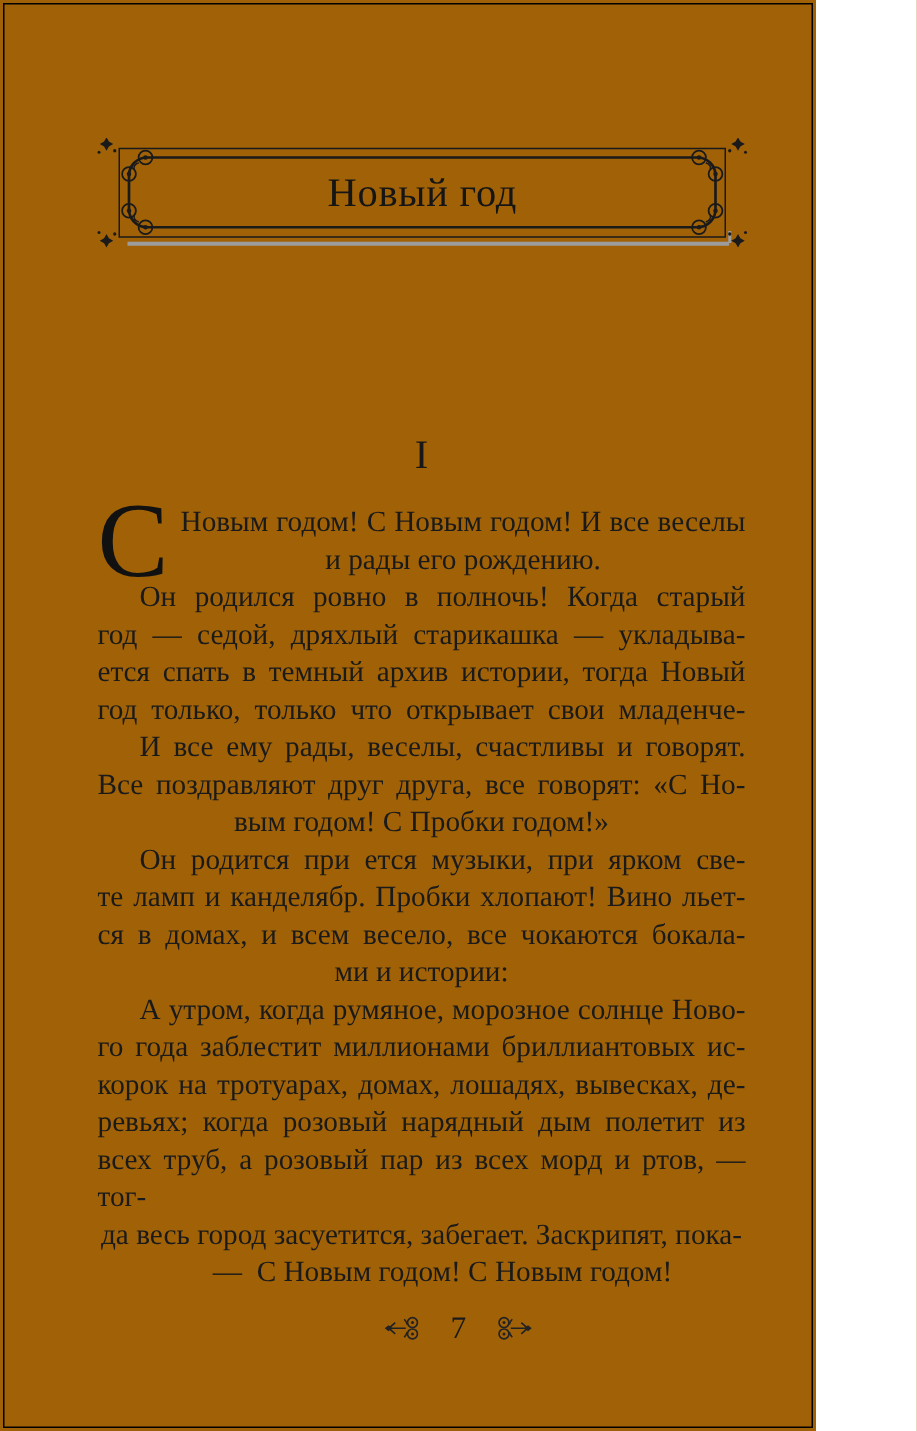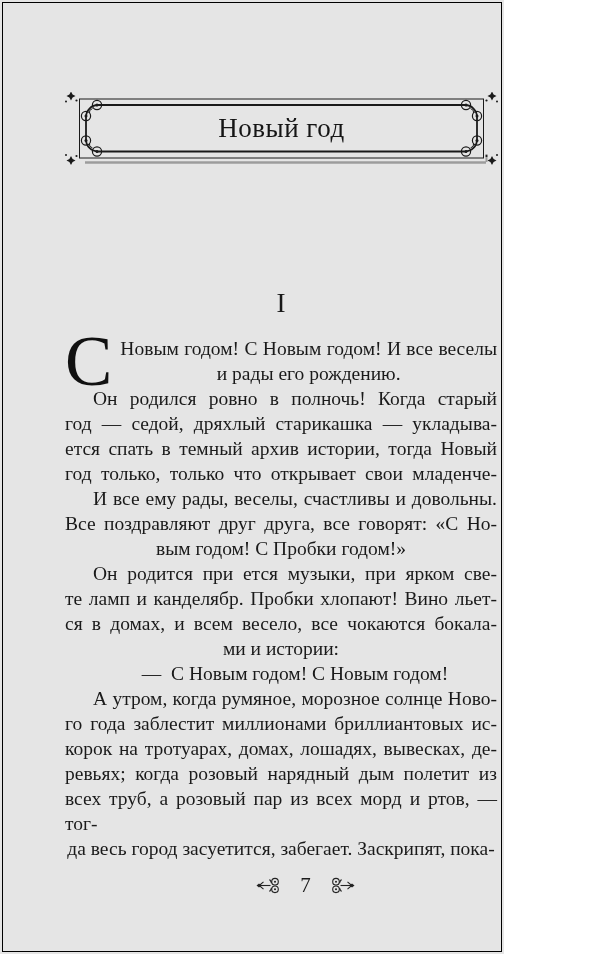--- a/index.html
+++ b/index.html
@@ -1,19 +1,19 @@
 <!DOCTYPE html>
 <html lang="ru"><head>
 <meta charset="utf-8">
 <style>
   html, body { margin: 0; padding: 0; background: #ffffff; }
   .sheet {
     position: relative;
-    width: 504px; height: 954px;
-    background: #e5e5e5;
+    width: 544px; height: 954px;
+    background: #a16207;
     overflow: hidden;
     font-family: "Liberation Serif", serif;
     color: #1c1c1c;
   }
   .page-frame {
     position: absolute;
     left: 2px; top: 2px; right: 2px; bottom: 2px;
     border: 1.5px solid #000;
     pointer-events: none;
   }
@@ -124,40 +124,40 @@
         <div class="line j">Новым годом! С Новым годом! И все веселы</div>
         <div class="line">и рады его рождению.</div>
       </div>
       <div class="para">
         <div class="line j indent">Он родился ровно в полночь! Когда старый</div>
         <div class="line j">год — седой, дряхлый старикашка — укладыва-</div>
         <div class="line j">ется спать в темный архив истории, тогда Новый</div>
         <div class="line j">год только, только что открывает свои младенче-</div>
       </div>
       <div class="para">
-        <div class="line j indent">И все ему рады, веселы, счастливы и довольны.</div>
+        <div class="line j indent">И все ему рады, веселы, счастливы и говорят.</div>
         <div class="line j">Все поздравляют друг друга, все говорят: «С Но-</div>
         <div class="line">вым годом! С Пробки годом!»</div>
       </div>
       <div class="para">
         <div class="line j indent">Он родится при ется музыки, при ярком све-</div>
         <div class="line j">те ламп и канделябр. Пробки хлопают! Вино льет-</div>
         <div class="line j">ся в домах, и всем весело, все чокаются бокала-</div>
         <div class="line">ми и истории:</div>
       </div>
       <div class="para">
-        <div class="line indent">—&nbsp; С Новым годом! С Новым годом!</div>
-      </div>
-      <div class="para">
         <div class="line j indent">А утром, когда румяное, морозное солнце Ново-</div>
         <div class="line j">го года заблестит миллионами бриллиантовых ис-</div>
         <div class="line j">корок на тротуарах, домах, лошадях, вывесках, де-</div>
         <div class="line j">ревьях; когда розовый нарядный дым полетит из</div>
         <div class="line j">всех труб, а розовый пар из всех морд и ртов, — тог-</div>
         <div class="line">да весь город засуетится, забегает. Заскрипят, пока-</div>
+      </div>
+      <div class="para">
+        <div class="line indent">—&nbsp; С Новым годом! С Новым годом!</div>
       </div>
     </div>
 
   <div class="footer">
     <svg width="27" height="19" viewBox="0 0 27 19">
       <g stroke="#222" fill="none" stroke-width="1.1">
         <circle cx="19" cy="5.7" r="3.3"></circle>
         <circle cx="19" cy="5.7" r="1" fill="#222" stroke="none"></circle>
         <circle cx="19" cy="13.3" r="3.3"></circle>
         <circle cx="19" cy="13.3" r="1" fill="#222" stroke="none"></circle>

